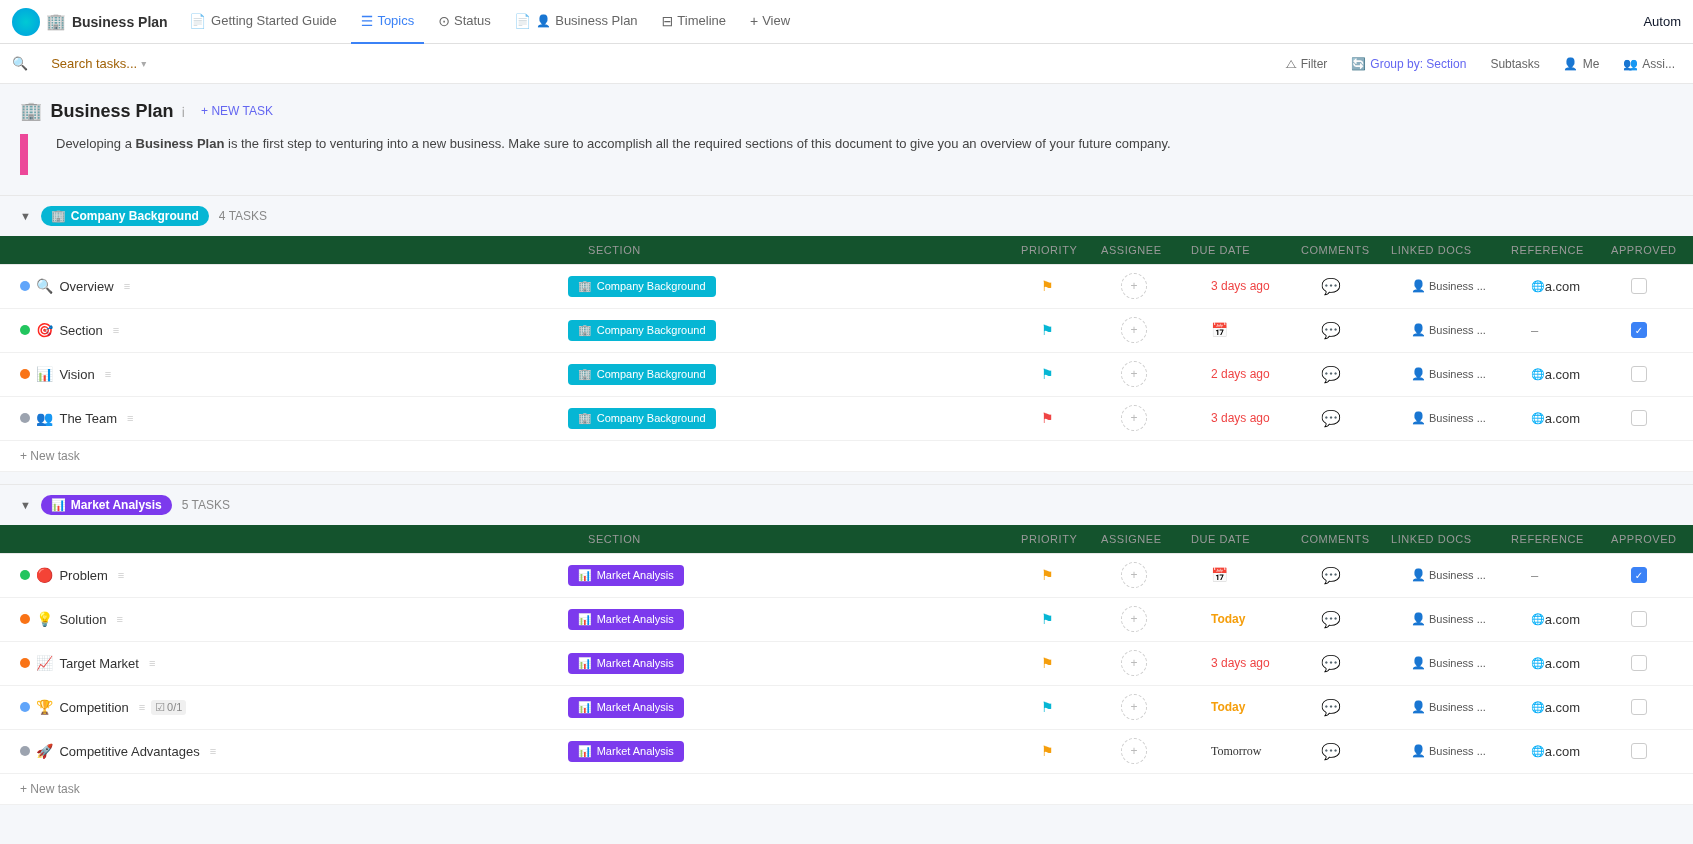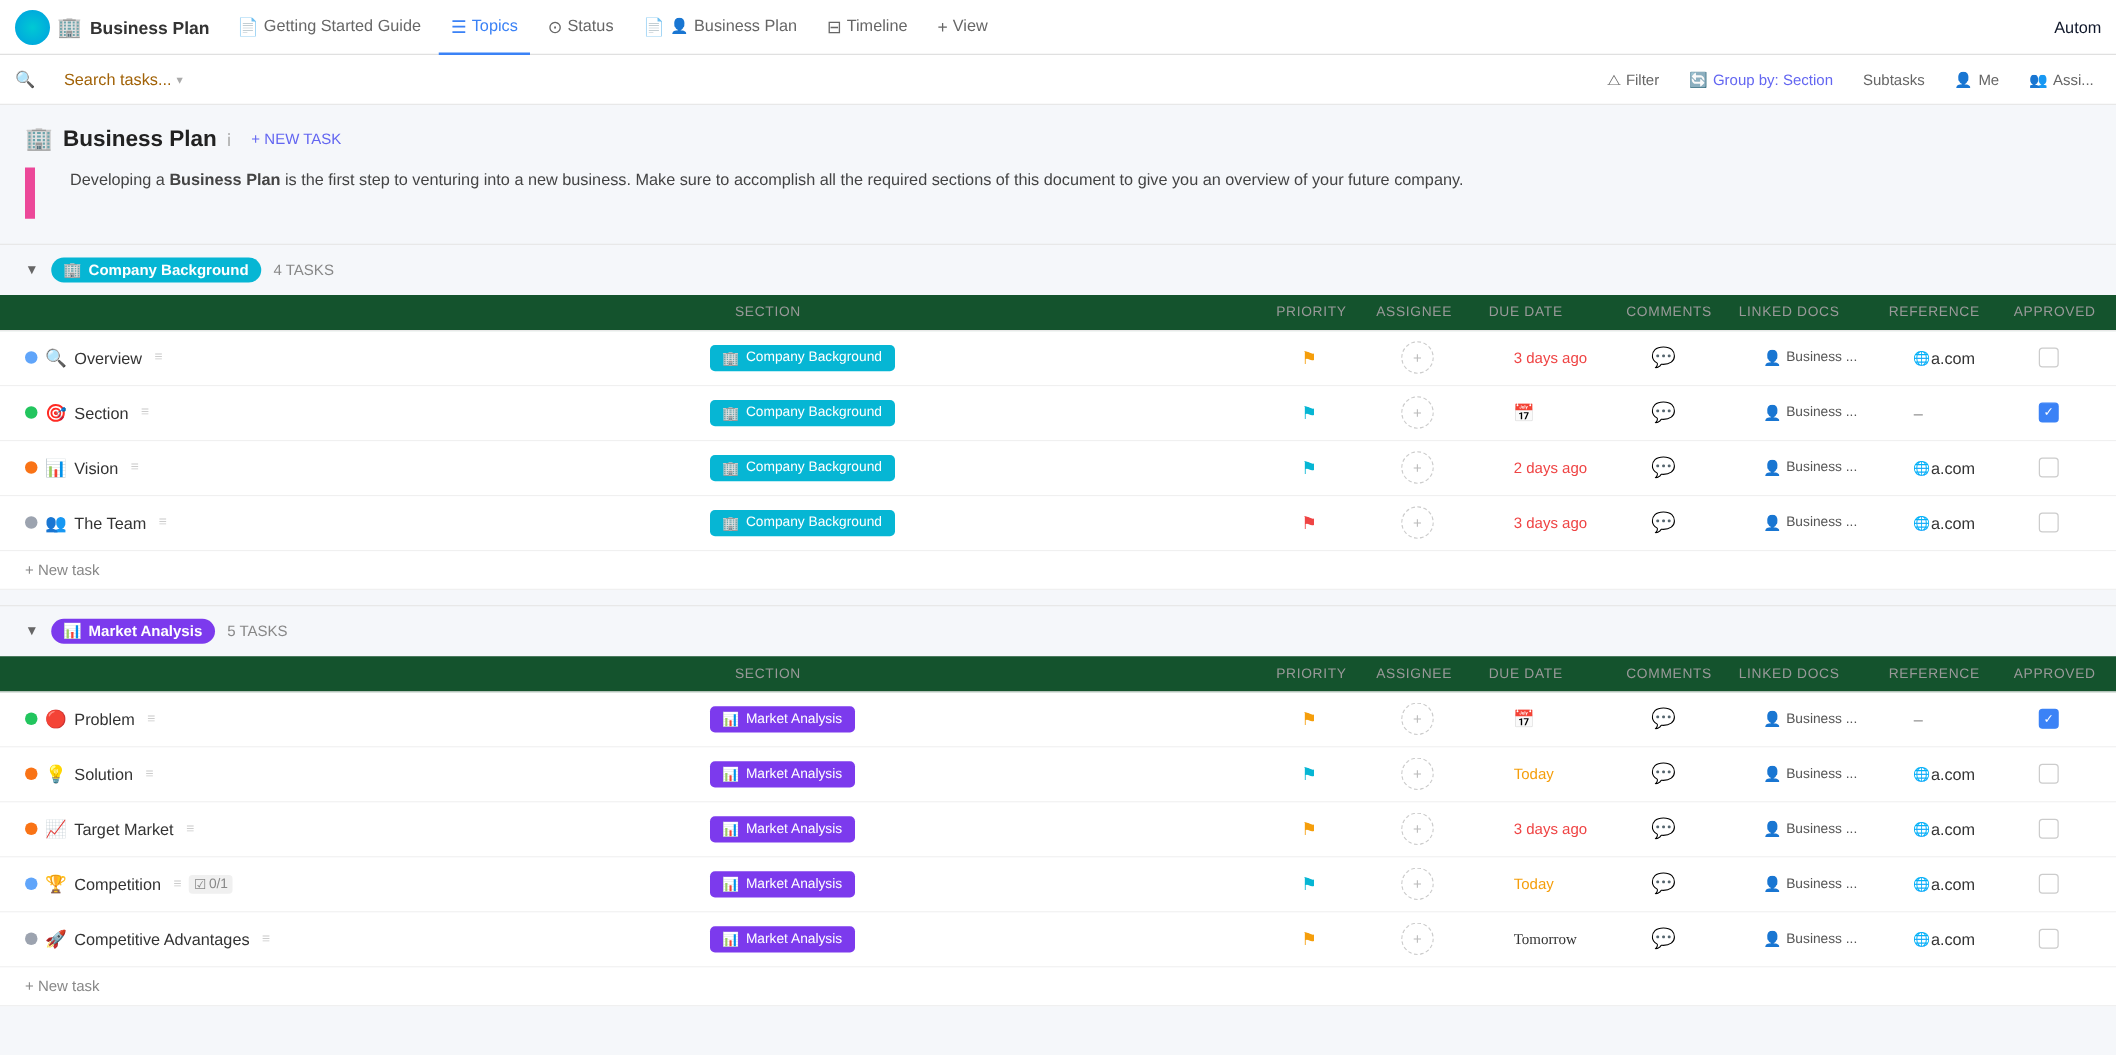--- a/index.html
+++ b/index.html
@@ -89,21 +89,21 @@
     .flag-yellow { color: #f59e0b; }
     .flag-cyan { color: #06b6d4; }
     .flag-red { color: #ef4444; }
 
     
     .assignee-add { width: 26px; height: 26px; border: 1.5px dashed #ccc; border-radius: 50%; display: flex; align-items: center; justify-content: center; color: #bbb; font-size: 12px; cursor: pointer; }
 
     
     .due-date { font-size: 12px; }
     .due-overdue { color: #ef4444; }
-    .due-today { color: #f59e0b; }
+    .due-today { color: #f59e0b; font-weight: bold; }
     .due-tomorrow { color: #333; font-family: Liberation Serif, serif; }
 
     
     .comment-icon { color: #ccc; font-size: 16px; cursor: pointer; }
 
     
     .linked-doc { display: flex; align-items: center; gap: 3px; font-size: 11px; color: #555; cursor: pointer; }
     .linked-doc-icon { font-size: 12px; }
     .ref-globe { font-size: 11px; color: #6366f1; }
     .ref-dash { color: #888; }

